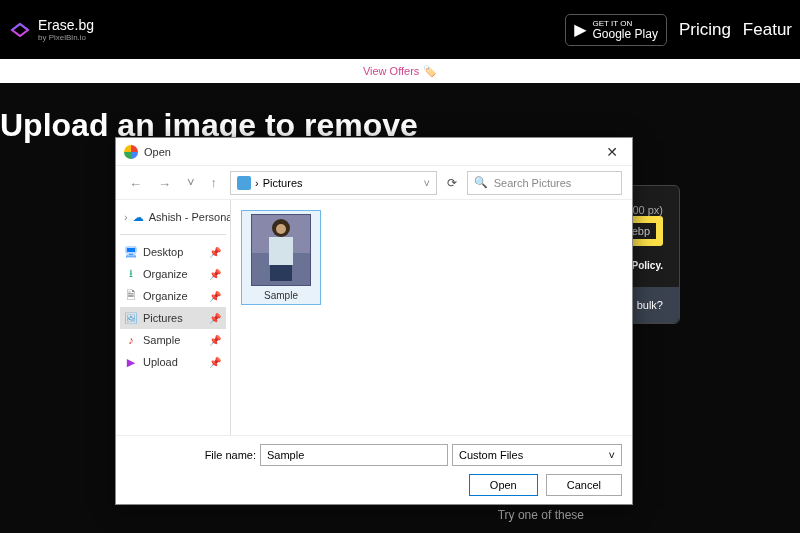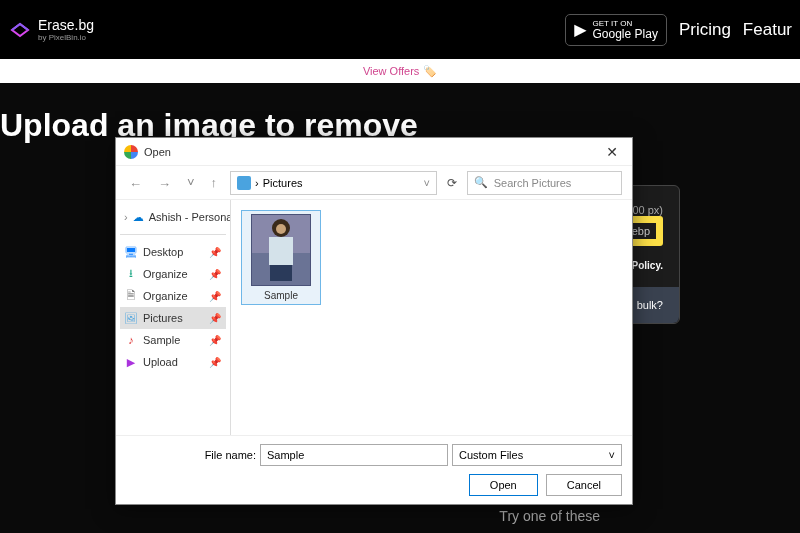--- a/index.html
+++ b/index.html
@@ -26,21 +26,21 @@
 .hero { padding: 24px 12px 0 0; text-align: left; }
 .hero h1 { color: #fff; font-size: 32px; font-weight: 700; }
 
 
 .upload-panel { position: absolute; right: 120px; top: 185px; width: 290px; background: rgba(30,30,30,0.9); border: 1px solid #444; border-radius: 6px; padding: 18px 16px; color: #ccc; font-size: 11px; }
 .upload-panel .dim { color: #aaa; }
 .upload-panel .fmt { display: inline-block; border: 7px solid #fde047; padding: 2px 6px; border-radius: 3px; }
 .upload-panel .policy { margin-top: 14px; font-size: 10px; }
 .upload-panel .policy b { color: #fff; }
 .bulk-bar { background: #3a4250; margin: 16px -16px -18px -16px; padding: 12px 16px; border-radius: 0 0 6px 6px; color: #fff; font-size: 11px; }
-.try-text { position: absolute; right: 200px; top: 508px; font-size: 14px; color: #aaa; }
+.try-text { position: absolute; right: 216px; top: 508px; font-size: 12px; color: #aaa; }
 
 
 .dialog { position: absolute; left: 115px; top: 137px; width: 518px; height: 368px; background: #fff; border: 1px solid #888; box-shadow: 0 4px 20px rgba(0,0,0,0.5); display: flex; flex-direction: column; }
 .title-bar { height: 28px; display: flex; align-items: center; padding: 0 8px; border-bottom: 1px solid #eee; }
 .title-bar .ico { width: 14px; height: 14px; border-radius: 50%; background: conic-gradient(#ea4335 0 90deg, #4285f4 90deg 180deg, #34a853 180deg 270deg, #fbbc05 270deg); margin-right: 6px; }
 .title-bar .ttl { font-size: 11px; color: #333; }
 .title-bar .close { margin-left: auto; font-size: 14px; color: #333; padding: 0 6px; cursor: pointer; }
 
 .nav-row { height: 34px; display: flex; align-items: center; padding: 0 10px; gap: 10px; border-bottom: 1px solid #eee; }
 .nav-arrow { color: #888; font-size: 13px; padding: 0 3px; }

